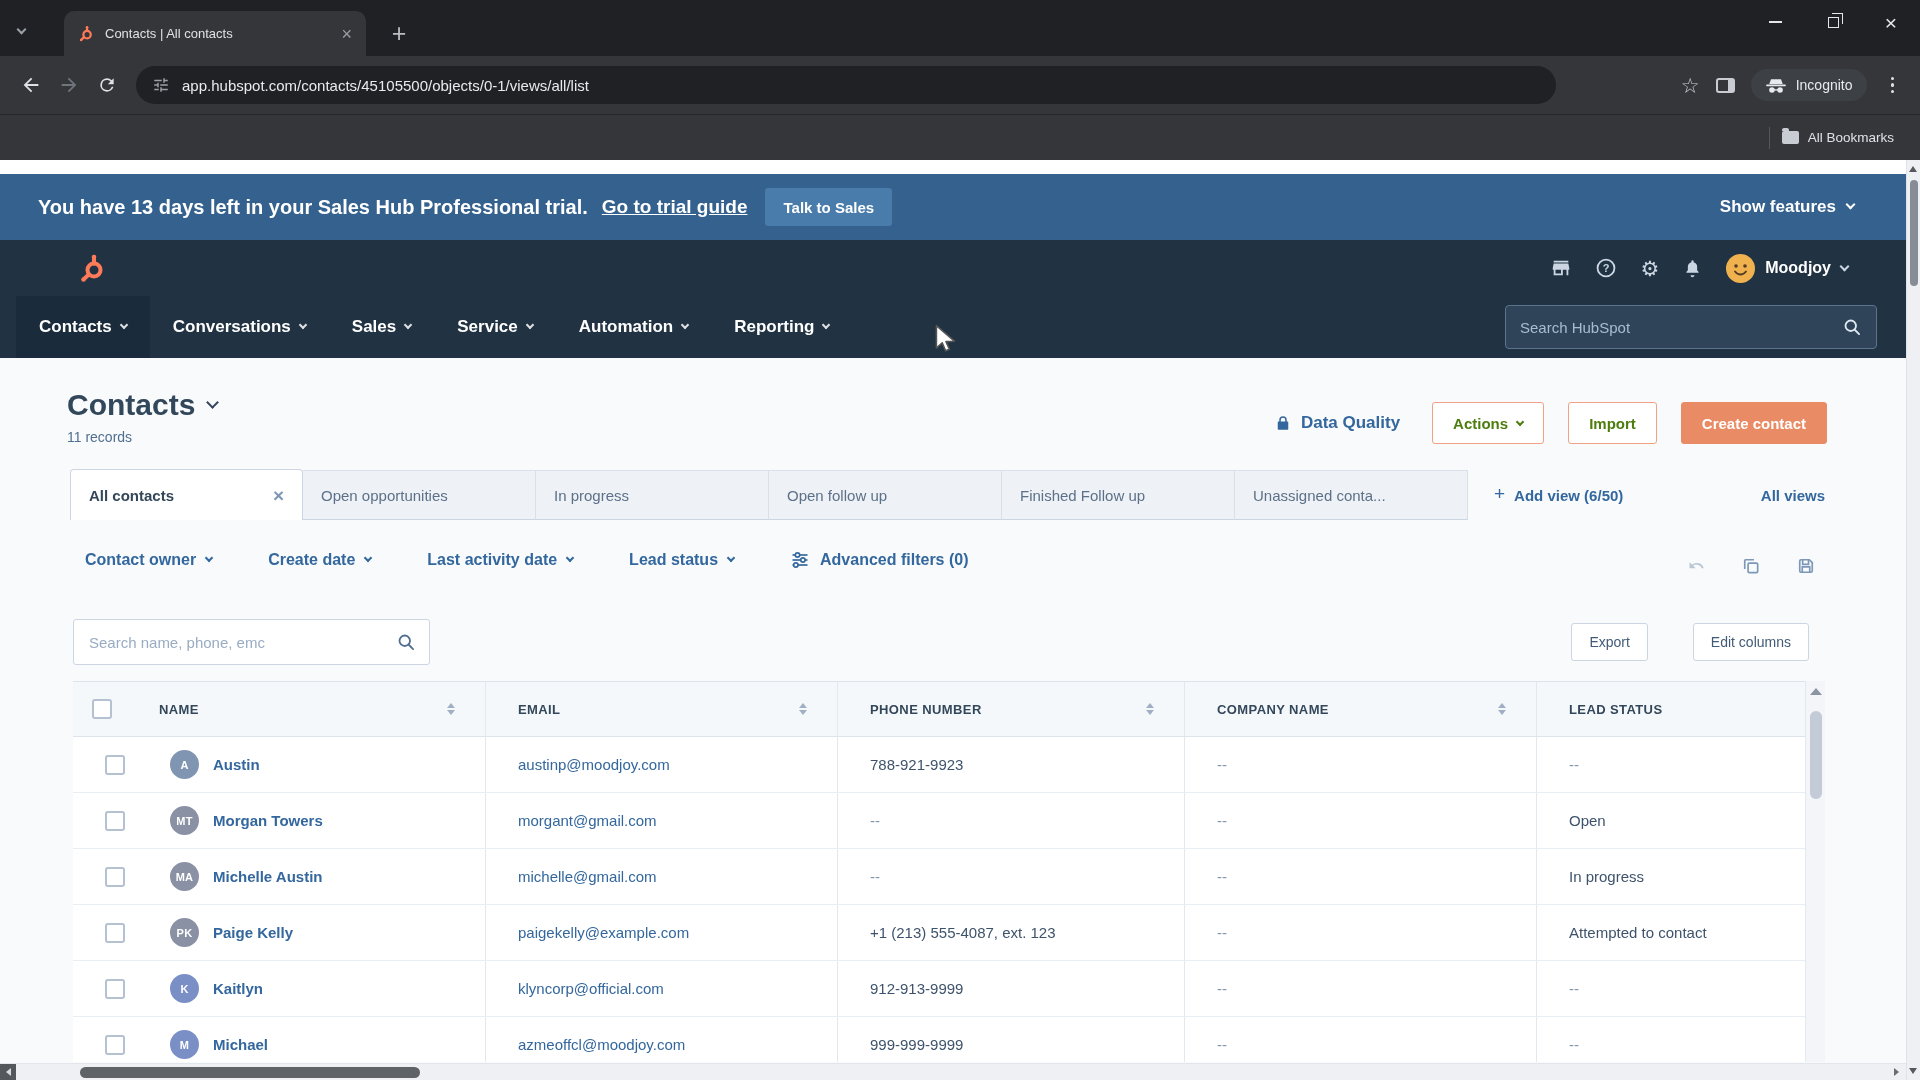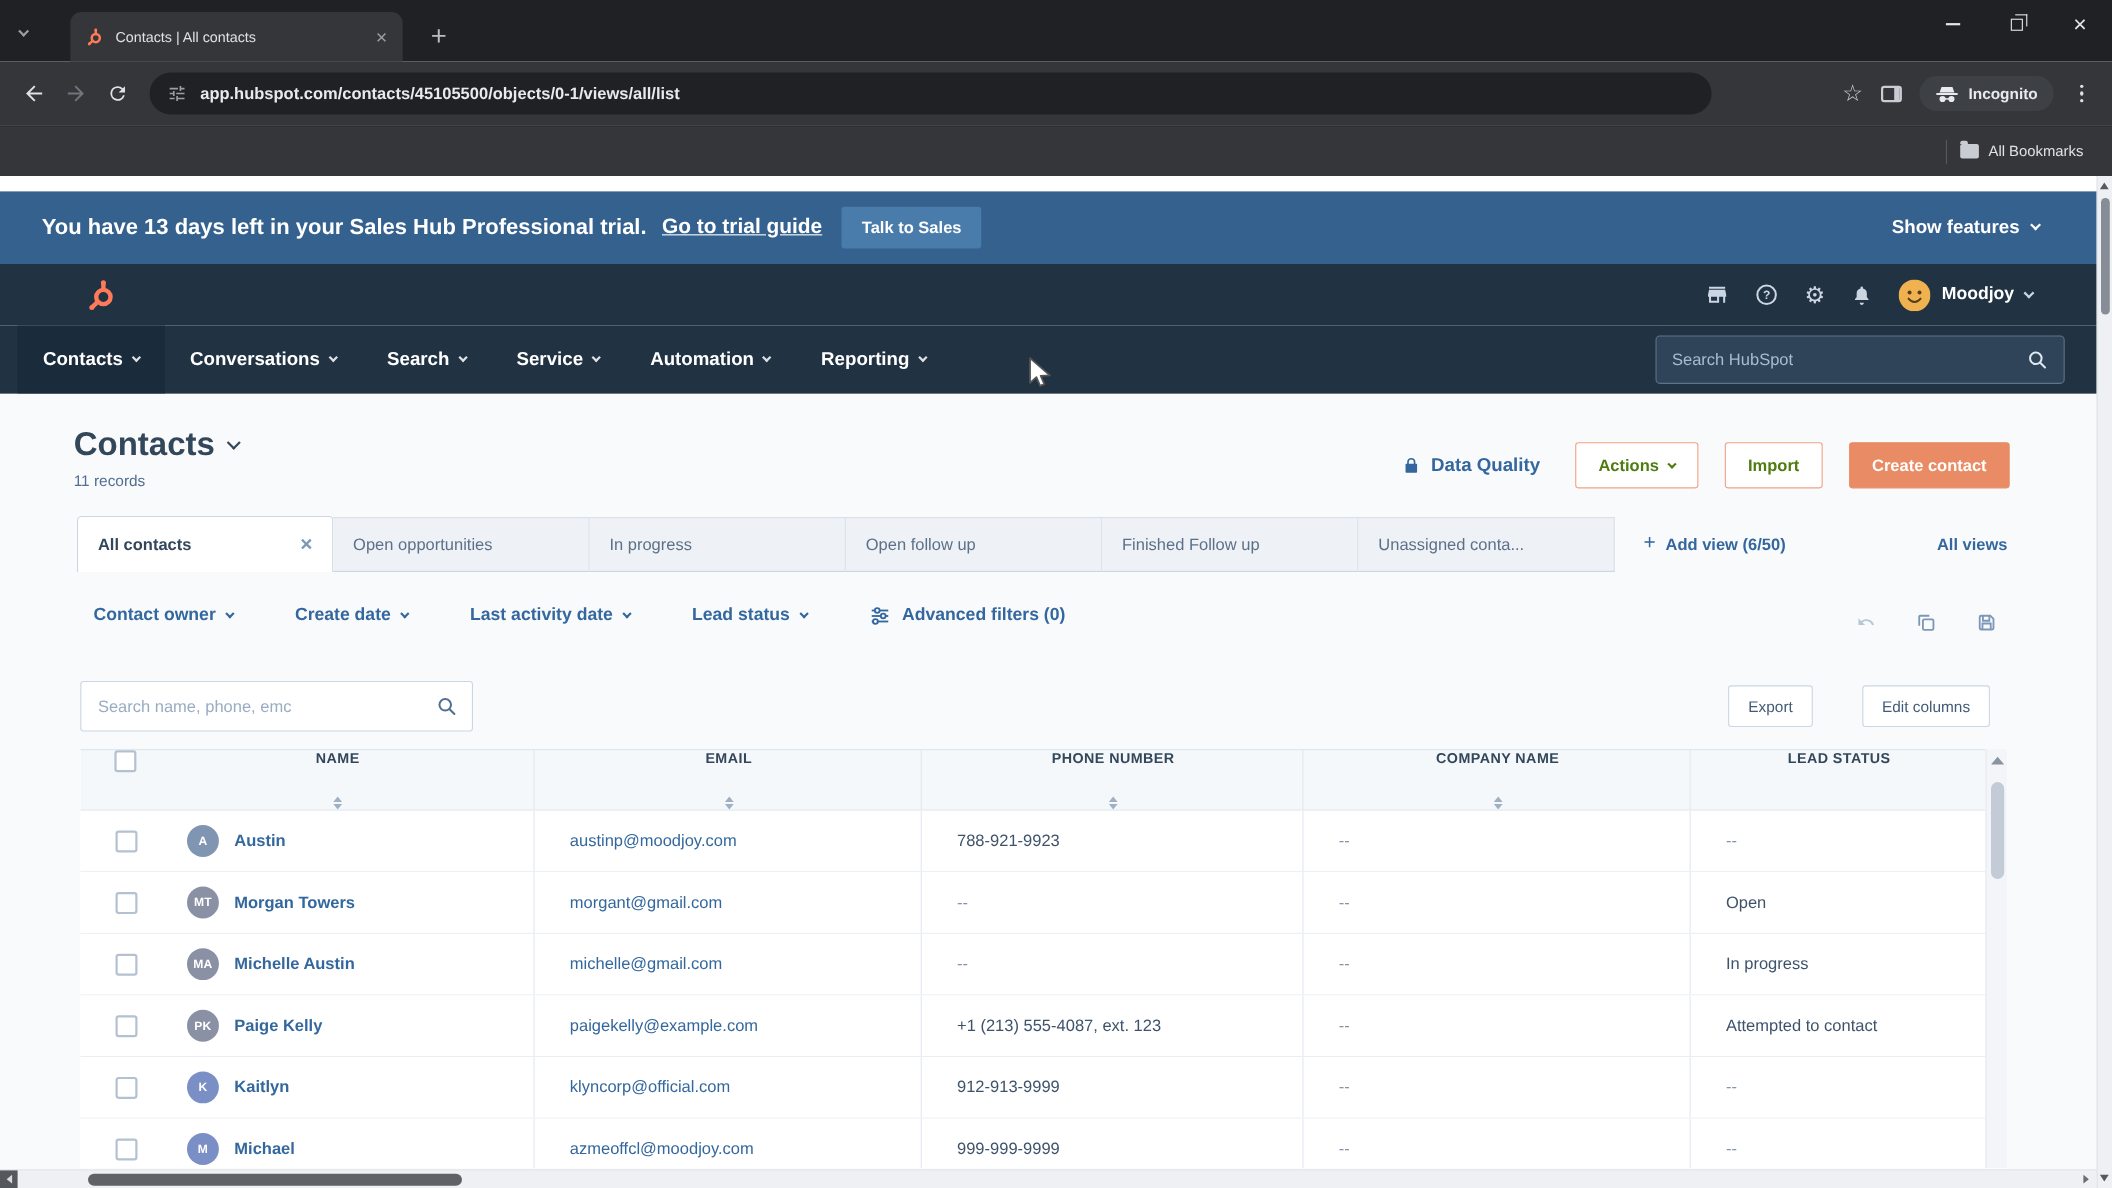--- a/index.html
+++ b/index.html
@@ -22,21 +22,21 @@
   .newtab { position:absolute; left:384px; bottom:8px; width:30px; height:30px; display:flex;
     align-items:center; justify-content:center; color:#b9bdc2; font-size:25px; cursor:pointer; }
   .wincontrols { position:absolute; right:0; top:0; display:flex; height:44px; }
   .win-btn { width:58px; display:flex; align-items:center; justify-content:center; color:#e4e7eb; cursor:pointer; }
   .min-glyph { width:13px; height:2px; background:#e4e7eb; }
   .restore-glyph { position:relative; width:11px; height:11px; border:1.6px solid #e4e7eb; }
   .restore-glyph::before { content:""; position:absolute; top:-5px; right:-5px; width:10px; height:10px;
     border-top:1.6px solid #e4e7eb; border-right:1.6px solid #e4e7eb; }
   .close-glyph { font-size:21px; line-height:1; }
 
-  .toolbar { position:relative; height:58px; background:#35363a; display:flex; align-items:center; padding:0 12px;font-weight:bold; }
+  .toolbar { position:relative; height:58px; background:#35363a; display:flex; align-items:center; padding:0 12px; }
   .tb-icon { width:38px; height:38px; display:flex; align-items:center; justify-content:center;
     color:#dee1e6; flex:0 0 auto; cursor:pointer; }
   .tb-icon.disabled { color:#70757c; }
   .flip { transform:scaleX(-1); }
   .addressbar { width:1420px; height:38px; margin-left:10px; background:#202124; border-radius:19px;
     display:flex; align-items:center; padding:0 16px; gap:12px; cursor:text; }
   .site-icon { color:#9aa0a6; display:flex; }
   .url-text { color:#e8eaed; font-size:15px; white-space:nowrap; }
   .tb-right { margin-left:auto; display:flex; align-items:center; gap:16px; padding-right:6px; }
   .star-icon { color:#c9cdd3; font-size:21px; line-height:1; cursor:pointer; }
@@ -135,21 +135,21 @@
   .tbl-search input::placeholder { color:#99acc2; }
   .tbl-search .search-svg { color:#516f90; display:flex; }
   .lt-right { margin-left:auto; display:flex; gap:45px; margin-right:16px; }
   .btn-sm { height:38px; padding:0 17px; background:#fff; border:1px solid #cbd6e2; border-radius:3px;
     color:#425b76; font-size:14px; display:flex; align-items:center; cursor:pointer; }
 
   .table-wrap { position:absolute; left:73px; top:323px; width:1752px; height:381px; background:#fff; overflow:hidden; }
   .thead { display:flex; height:56px; background:#f5f8fa; border-top:1px solid #dde4ec;
     border-bottom:1px solid #dde4ec; width:1732px; }
   .th { display:flex; align-items:center; justify-content:space-between; font-size:13px; font-weight:bold;
-    color:#33475b; letter-spacing:.4px; padding:0 30px 0 32px; cursor:pointer;flex-direction:column; }
+    color:#33475b; letter-spacing:.4px; padding:0 30px 0 32px; cursor:pointer; }
   .col-cb { width:62px; flex:0 0 62px; display:flex; align-items:center; padding:0 0 0 19px; }
   .col-name { width:351px; flex:0 0 351px; border-right:1px solid #e2e8f0; }
   .col-email { width:352px; flex:0 0 352px; border-right:1px solid #e2e8f0;gap:16px; }
   .col-phone { width:347px; flex:0 0 347px; border-right:1px solid #e2e8f0; }
   .col-company { width:352px; flex:0 0 352px; border-right:1px solid #e2e8f0; }
   .col-lead { width:268px; flex:0 0 268px; }
   .th.col-name { padding-left:24px; }
   .trow { display:flex; align-items:center; height:56px; border-bottom:1px solid #e9eef4; width:1732px; background:#fff; }
   .td { display:flex; align-items:center; font-size:15px; color:#3e536b; padding-left:32px; height:100%; }
   .td.col-name { padding-left:35px; gap:14px; }
@@ -339,21 +339,21 @@
   <div class="hs-nav">
     <div class="nav-item active">
       <span>Contacts</span>
         <i class="chev chev-s"></i>
     </div>
     <div class="nav-item">
       <span>Conversations</span>
         <i class="chev chev-s"></i>
     </div>
     <div class="nav-item">
-      <span>Search</span>
+      <span>Sales</span>
         <i class="chev chev-s"></i>
     </div>
     <div class="nav-item">
       <span>Service</span>
         <i class="chev chev-s"></i>
     </div>
     <div class="nav-item">
       <span>Automation</span>
         <i class="chev chev-s"></i>
     </div>

